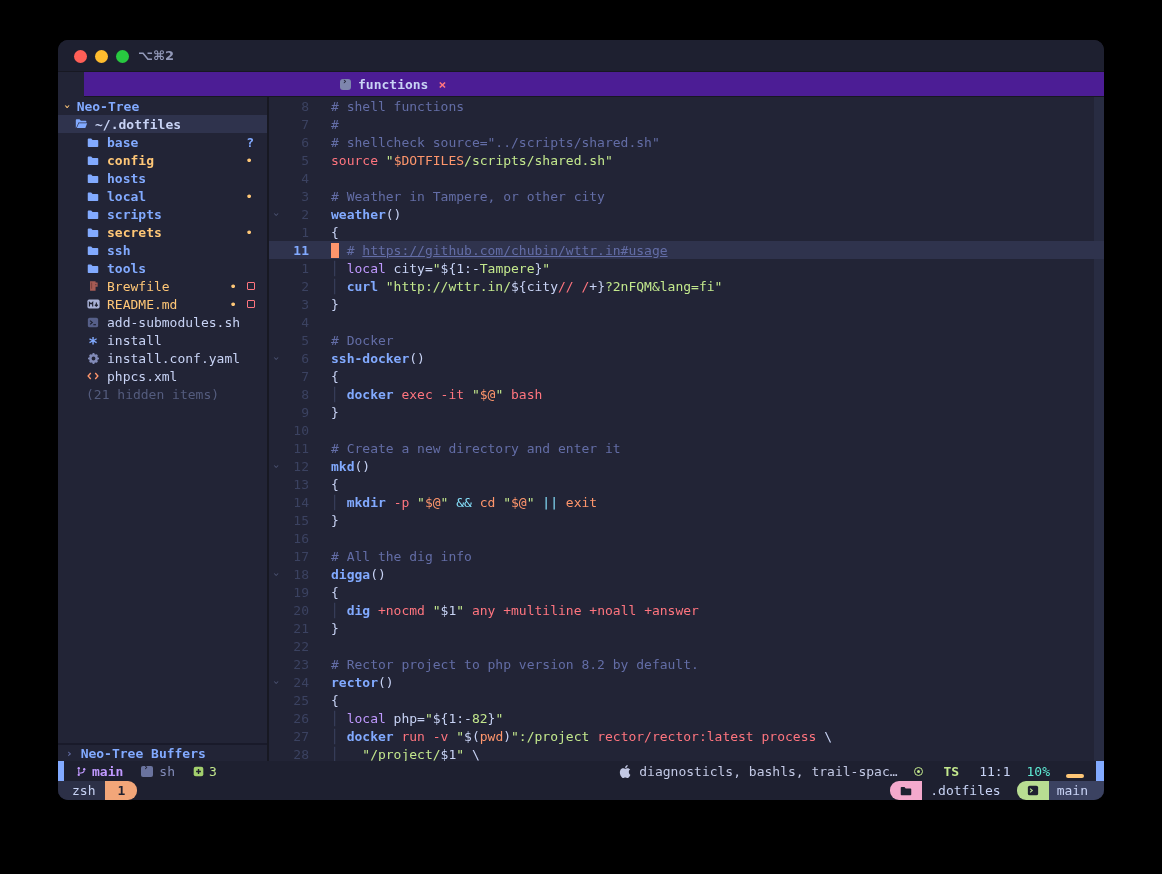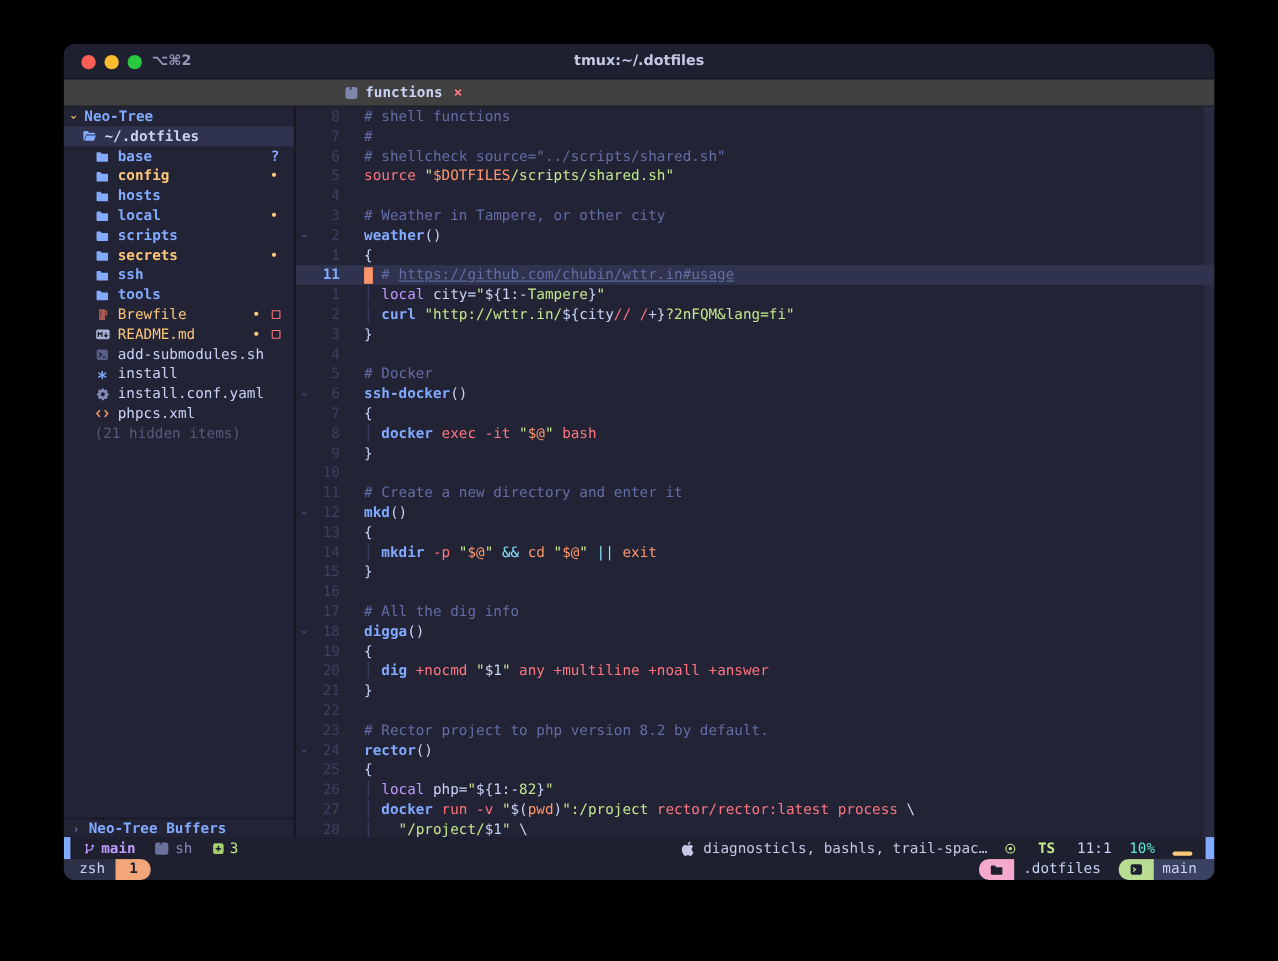--- a/index.html
+++ b/index.html
@@ -13,22 +13,22 @@
   .titlebar { height:32px; background:#1e2030; border-bottom:1px solid #171822; position:relative; }
   .lights { position:absolute; left:16px; top:10px; display:flex; gap:8px; }
   .light { width:13px; height:13px; border-radius:50%; }
   .l-red{background:#ff5f57;} .l-yel{background:#febc2e;} .l-grn{background:#28c840;}
   .shortcut { position:absolute; left:80px; top:8px; font-family:"DejaVu Sans",sans-serif;
               font-size:13px; font-weight:600; color:#9298b8; }
   .wtitle { position:absolute; left:0; right:0; top:8px; text-align:center;
             font-family:"DejaVu Sans",sans-serif; font-size:13px; font-weight:bold; color:#c3c9e5; }
 
   
-  .tabbar { height:25px; background:#404040; border-bottom:1px solid #171822;
-            display:flex; align-items:center; }
+  .tabbar { height:25px; background:#4c1d95; border-bottom:1px solid #171822;
+            display:flex; align-items:center;margin-left:26px; }
   .tab { margin-left:256px; display:flex; align-items:center; gap:7px; }
   .tabchip { width:11px; height:11px; border-radius:3px; background:#7e86ad; position:relative; }
   .tabchip:after { content:"›"; position:absolute; left:2px; top:-3px; font-size:9px; color:#1e2030; font-weight:bold; }
   .tablabel { font-size:13px; font-weight:bold; color:#c8d3f5; }
   .tabclose { font-size:13px; font-weight:bold; color:#ff757f; margin-left:3px; }
 
   
   .main { display:flex; height:664px; }
   .sidebar { width:209px; display:flex; flex-direction:column; position:relative; font-size:13px; }
   .vdivider { width:2px; background:#171822; }
@@ -111,21 +111,20 @@
 
 <div class="window">
 
   <div class="titlebar">
     <div class="lights">
       <div class="light l-red"></div>
       <div class="light l-yel"></div>
       <div class="light l-grn"></div>
     </div>
     <div class="shortcut">⌥⌘2</div>
-    <div class="wtitle">tmux:~/.dotfiles</div>
   </div>
 
   <div class="tabbar">
     <div class="tab">
       <span class="tabchip"></span>
       <span class="tablabel">functions</span>
       <span class="tabclose">×</span>
     </div>
   </div>
 

